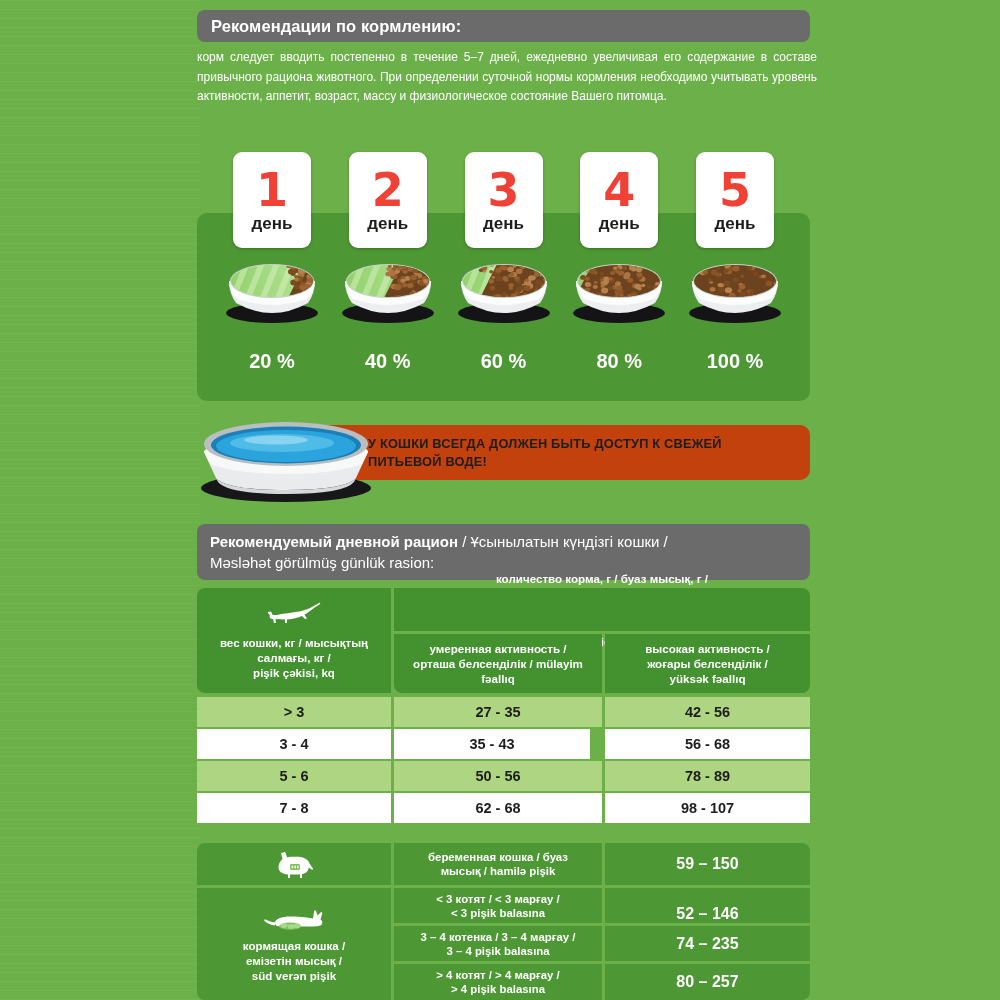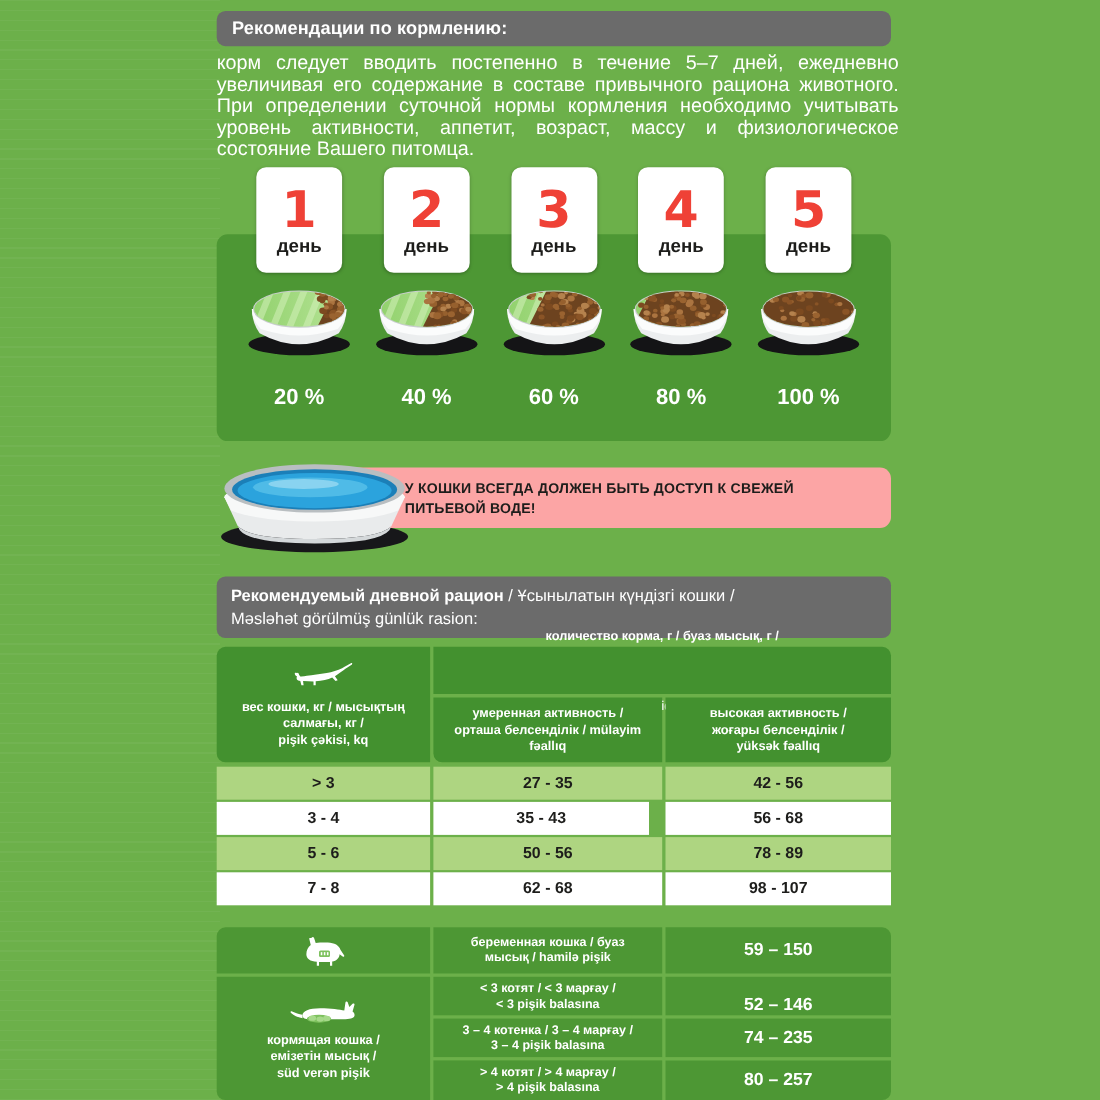--- a/index.html
+++ b/index.html
@@ -31,21 +31,21 @@
     display: flex; align-items: center;
   }
   .title-bar .t {
     color: #ffffff; font-size: 16.5px; font-weight: bold;
     padding-left: 14px; letter-spacing: 0.1px;
   }
 
   
   .intro {
     position: absolute; left: 197px; top: 48px; width: 620px;
-    color: #ffffff; font-size: 18px; line-height: 19.5px;
+    color: #ffffff; font-size: 12px; line-height: 19.5px;
     text-align: justify; text-align-last: left;
   }
 
   
   .day-panel {
     position: absolute; left: 197px; top: 213px; width: 613px; height: 188px;
     background: #4d9734; border-radius: 10px;
   }
   .cards {
     position: absolute; left: 197px; top: 152px; width: 613px; height: 96px;
@@ -76,21 +76,21 @@
     display: flex; justify-content: space-between; padding: 0 36px;
   }
   .percents .p {
     width: 78px; text-align: center; color: #fff;
     font-size: 20px; font-weight: bold;
   }
 
   
   .water-box {
     position: absolute; left: 290px; top: 425px; width: 520px; height: 55px;
-    background: #fca5a5; border-radius: 10px;
+    background: #c2410c; border-radius: 10px;
     display: flex; align-items: center;
   }
   .water-box .t {
     color: #1d1d1b; font-size: 12.8px; font-weight: bold;
     line-height: 18px; padding-left: 78px; letter-spacing: .2px;
   }
   .water-bowl {
     position: absolute; left: 196px; top: 412px; width: 180px; height: 92px;
   }
 

